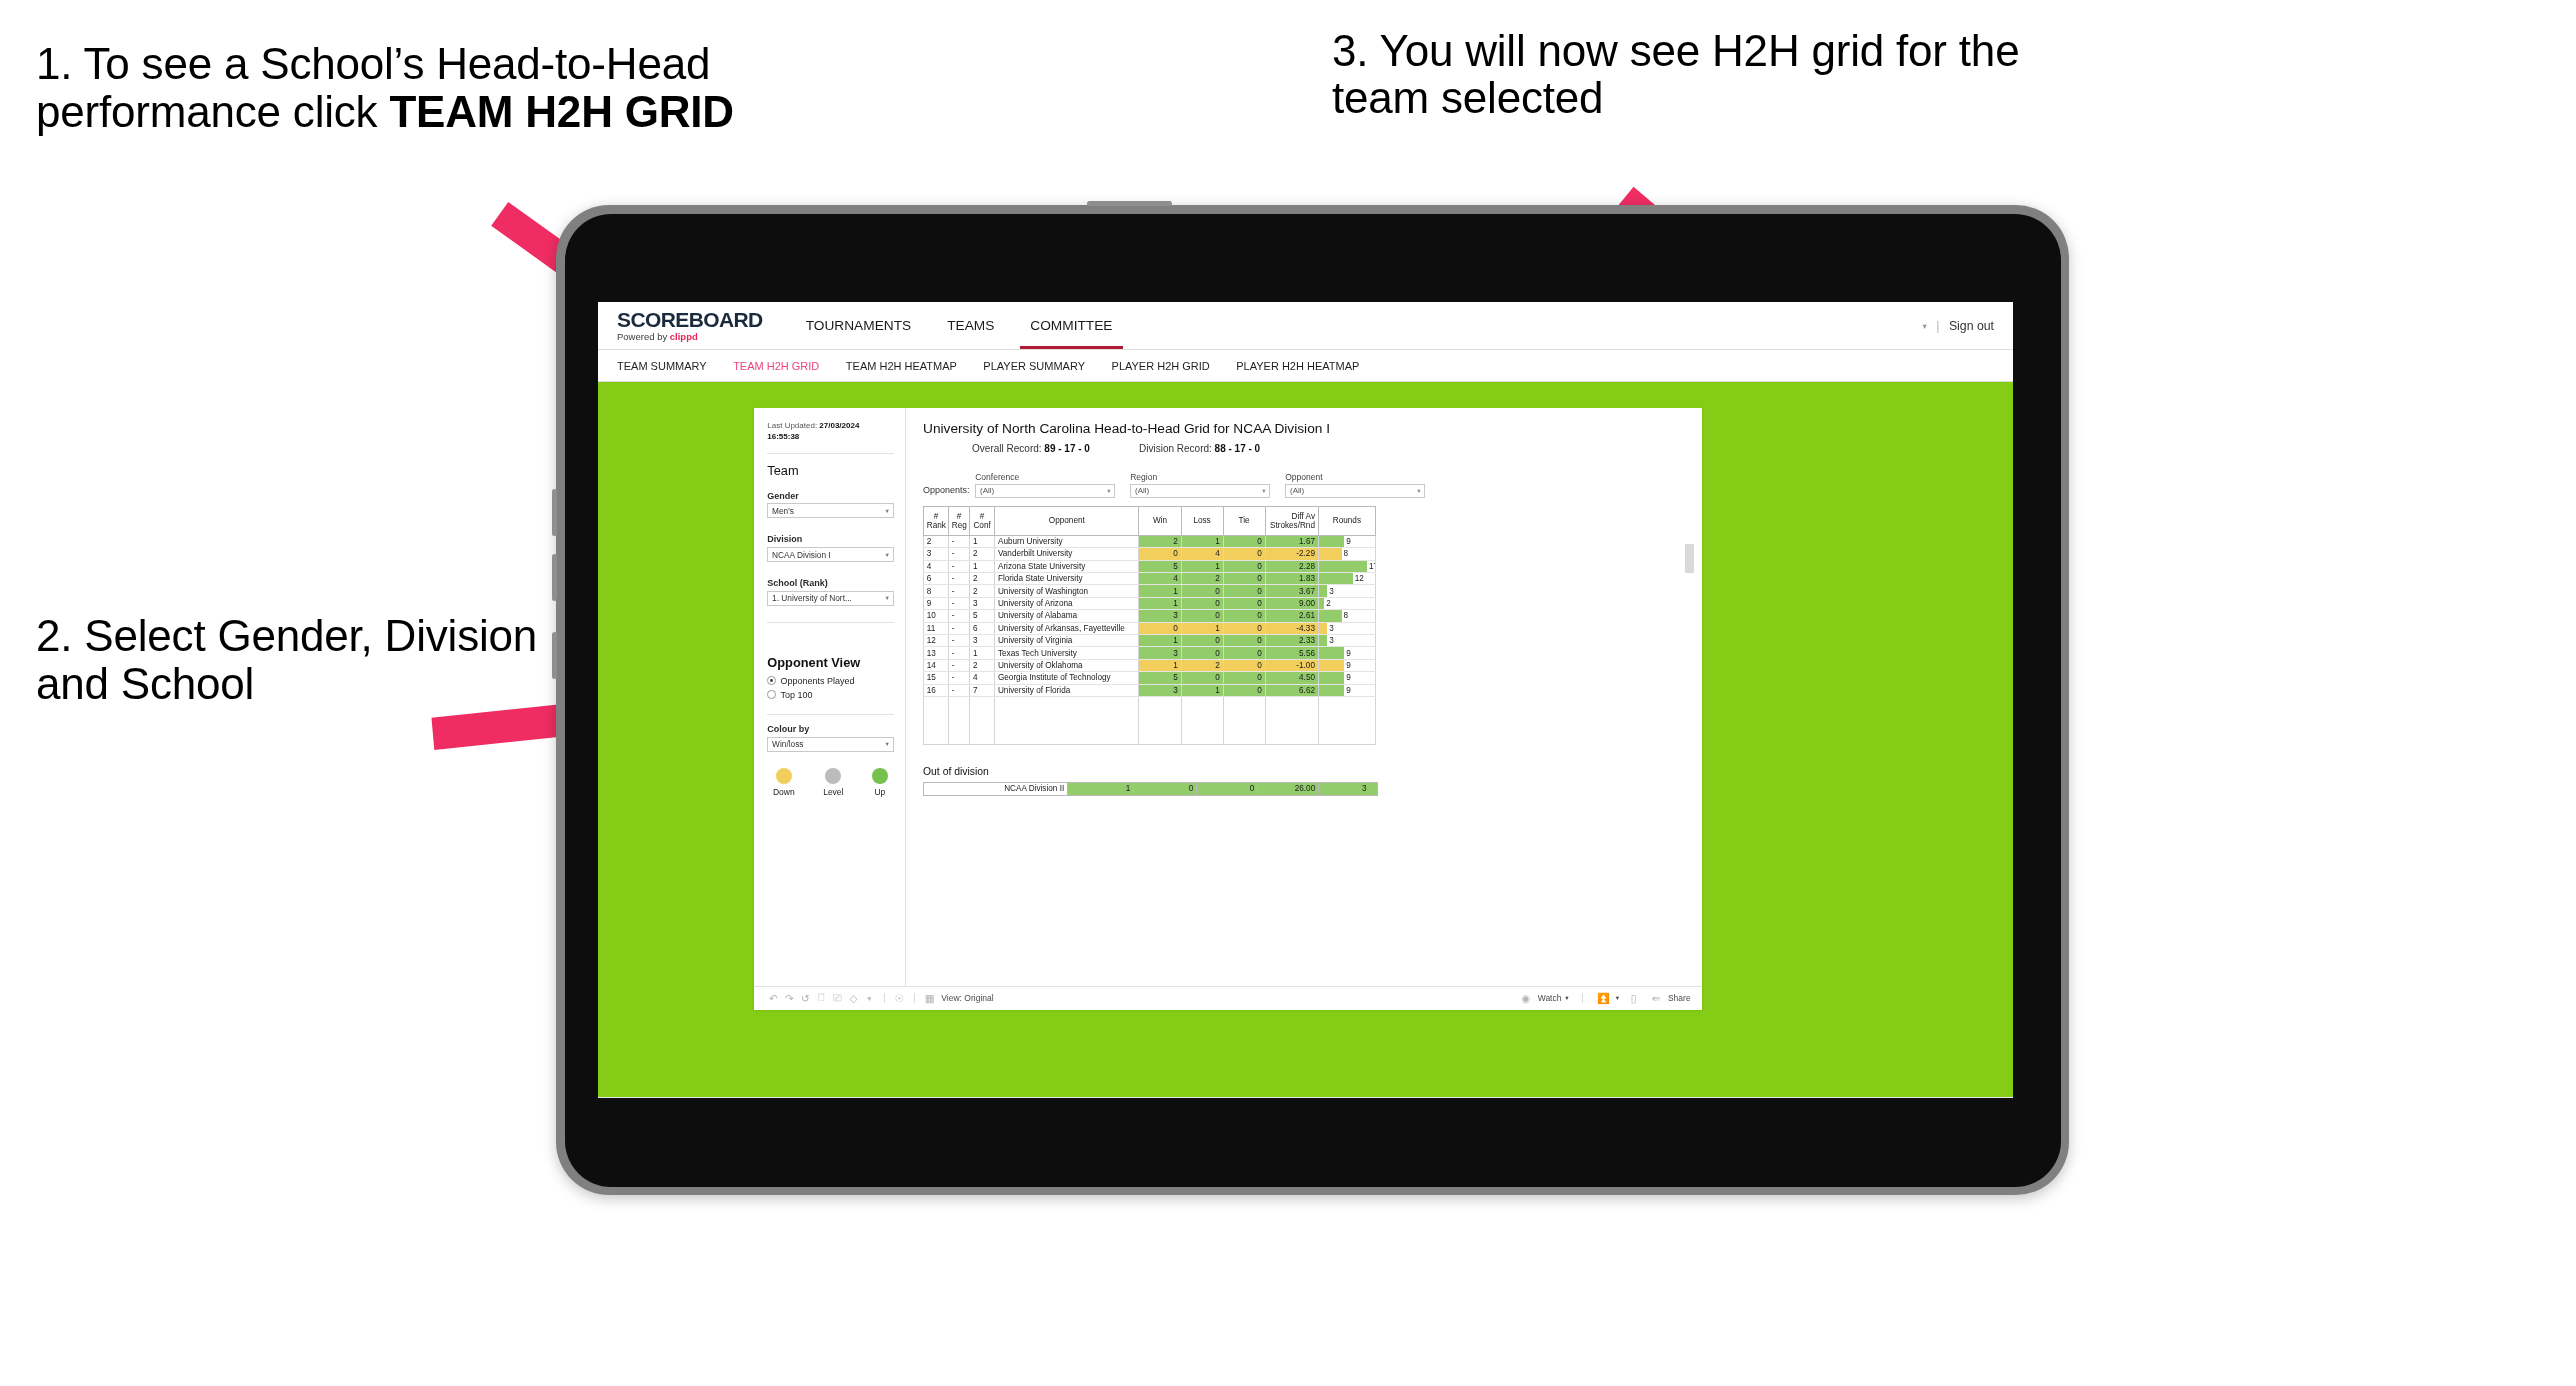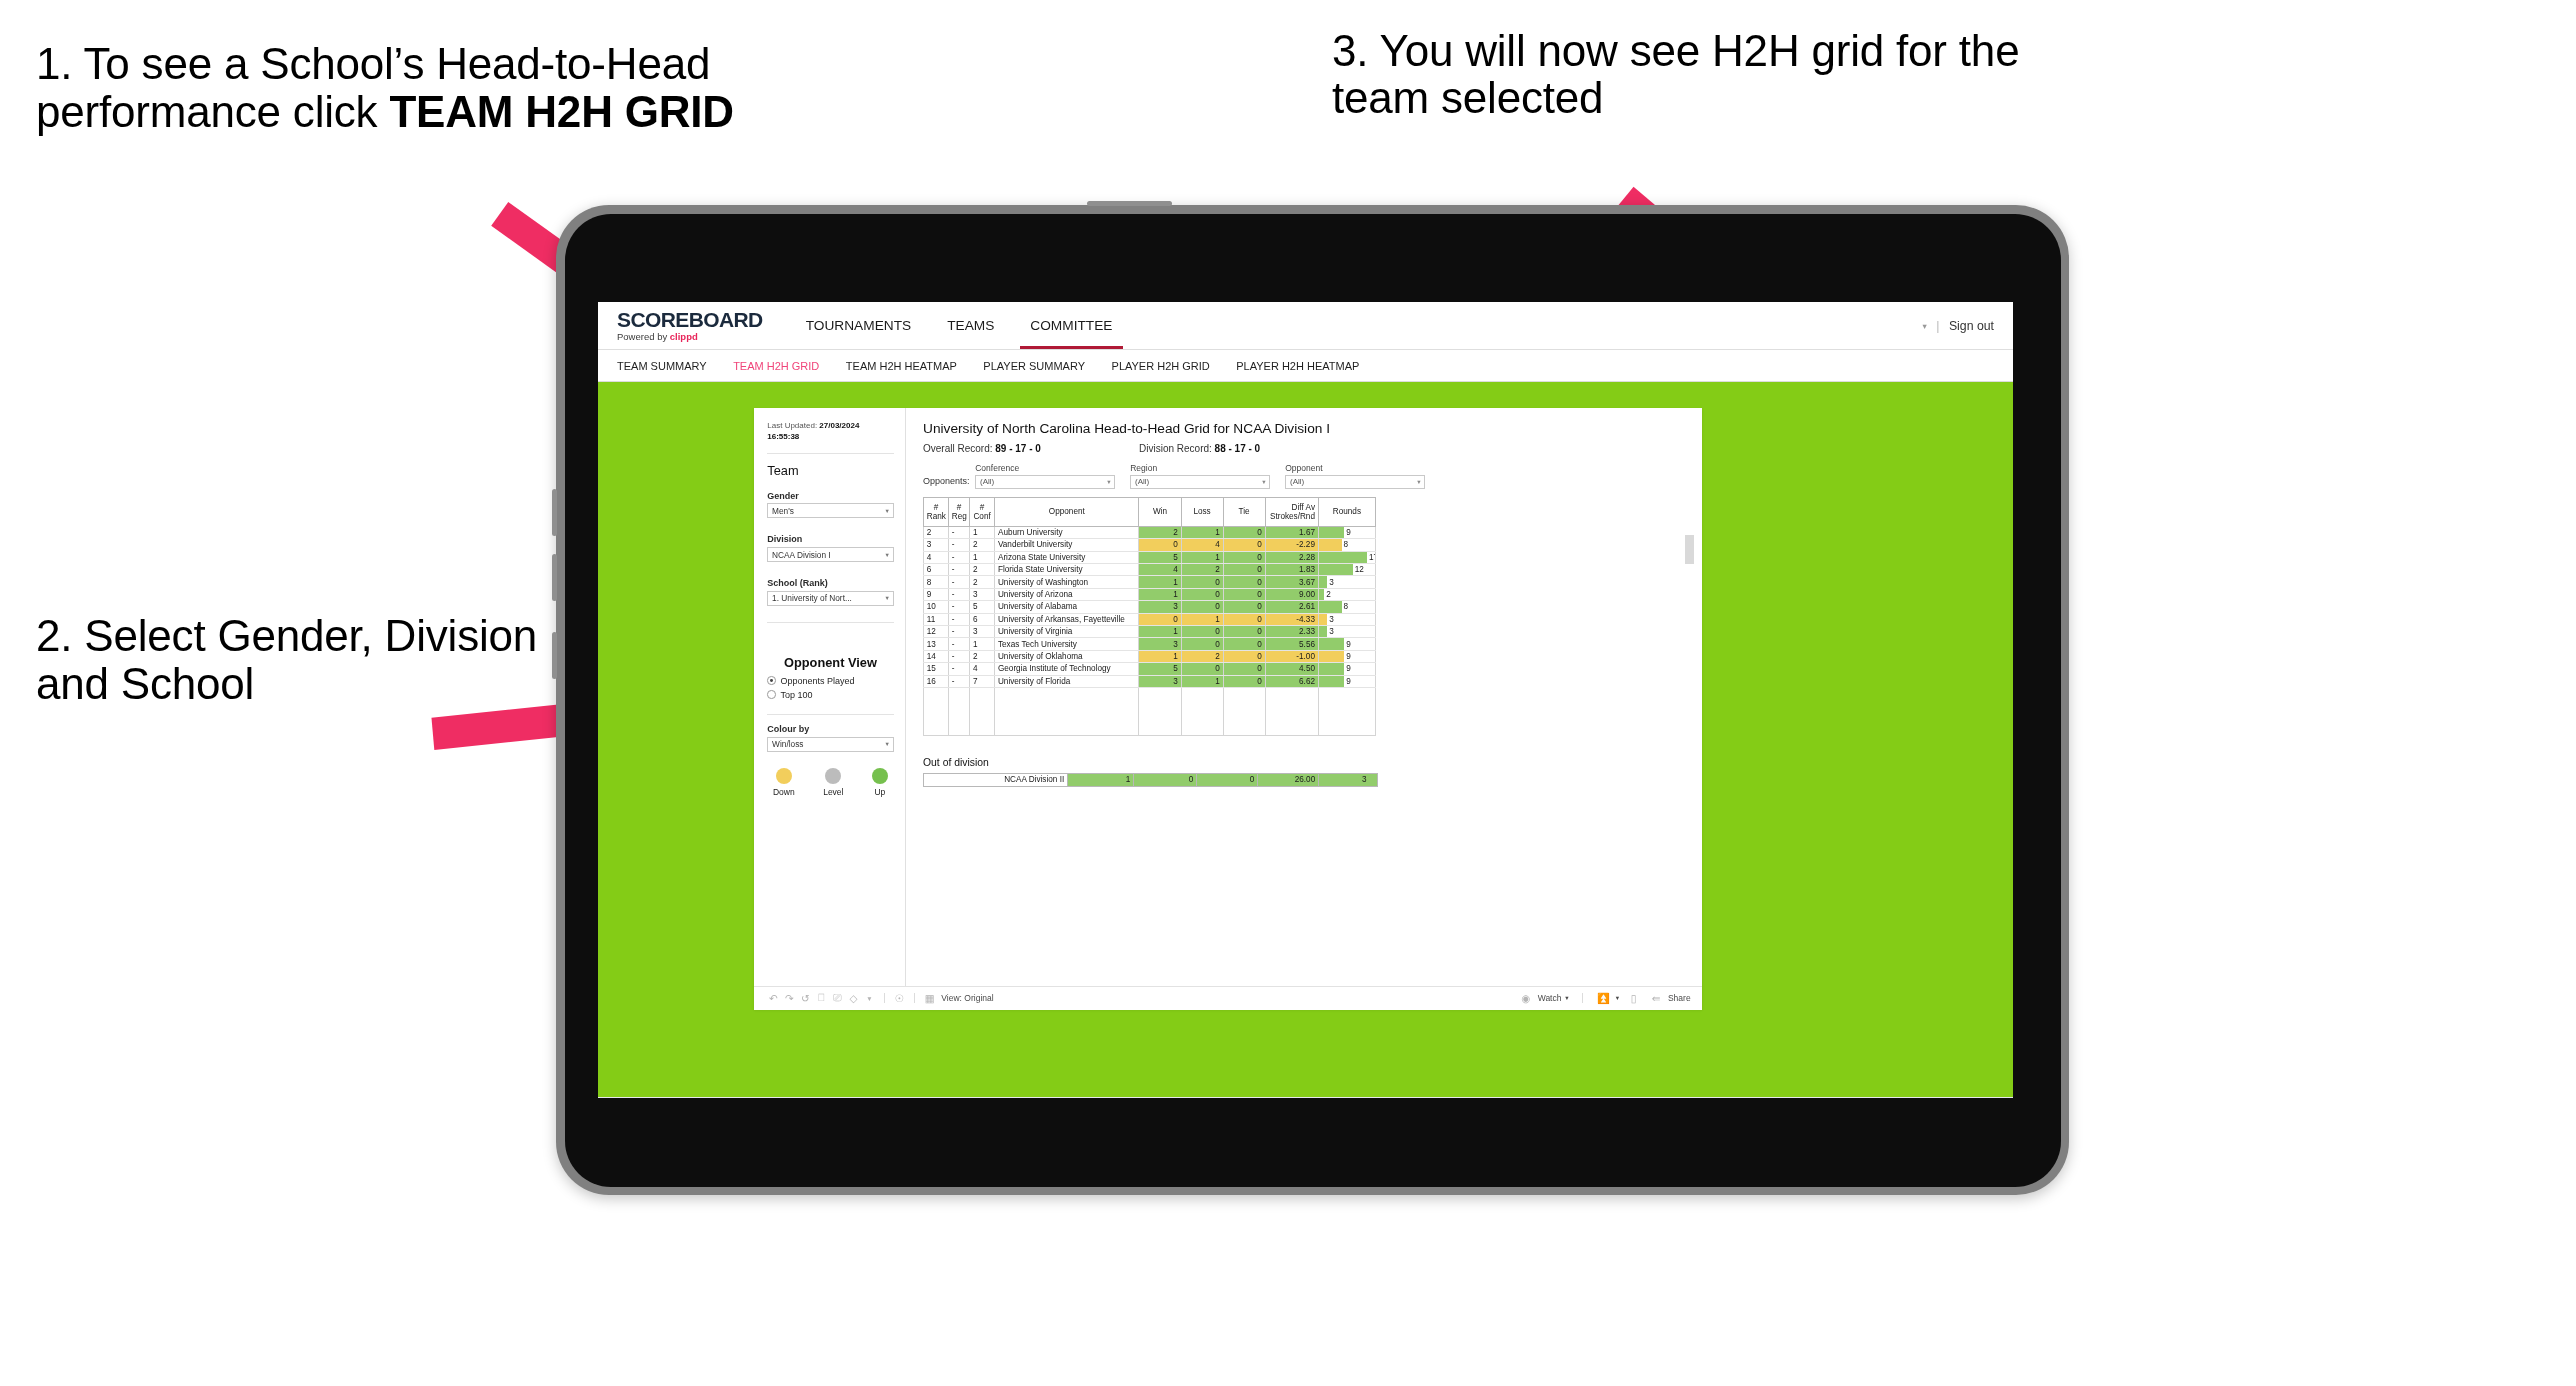--- a/index.html
+++ b/index.html
@@ -115,21 +115,21 @@
   
   .sidebar {
     width: 152px; border-right: 0.9px solid #e0e0e0;
     padding: 13.3px 11.4px 0 13.3px; background: #fff;
     font-size: 9.5px; color: #2f2f2f;
   }
   .last-upd { font-size: 8px; color: #555; line-height: 1.35; }
   .last-upd b { font-weight: 700; color: #111; }
   .hr { height: 0.9px; background: #e3e3e3; margin: 10.4px 0 9.5px 0; }
   .sec-title { font-size: 12.8px; font-weight: 400; color: #111; margin-bottom: 12.3px; }
-  .sec-title.center { text-align: center; font-weight: 600; margin-top: 32px; }
+  .sec-title.center { text-align: left; font-weight: 600; margin-top: 32px; }
   .field-label { font-size: 9px; font-weight: 700; color: #2b2b2b; margin-bottom: 2.8px; }
   .select {
     height: 15px; border: 0.9px solid #c9c9c9; background: #fff;
     display: flex; align-items: center; padding: 0 3.8px;
     font-size: 8.3px; color: #333; margin-bottom: 16px;
     cursor: pointer; position: relative;
   }
   .select .val { flex: 1; overflow: hidden; white-space: nowrap; }
   .select .arw { font-size: 6.6px; color: #7a7a7a; }
   .radio-row { display: flex; align-items: flex-start; gap: 4.7px; margin-bottom: 3.8px; font-size: 9px; color: #1f1f1f; cursor: pointer; }
@@ -142,21 +142,21 @@
     width: 2.8px; height: 2.8px; border-radius: 50%; background: #444;
   }
   .legend { display: flex; justify-content: space-between; padding: 0 5.7px; margin-top: 13.3px; }
   .legend-item { text-align: center; }
   .legend-dot { width: 16px; height: 16px; border-radius: 50%; margin: 0 auto 2.8px auto; }
   .legend-lab { font-size: 8.5px; color: #222; }
 
   
   .main { flex: 1; padding: 13.3px 17px 0 17px; min-width: 0; position: relative; }
   .viz-title { font-size: 13.7px; color: #111; font-weight: 400; margin-bottom: 7px; }
-  .records { display: flex; font-size: 10px; color: #333; margin-bottom: 9px; }
+  .records { display: flex; font-size: 10px; color: #333; margin-bottom: 18px; text-align: center; }
   .records .r1 { width: 216px; }
   .records b { color: #111; font-weight: 700; }
 
   .filters { display: flex; align-items: flex-end; margin-bottom: 8.5px; }
   .filters-label { font-size: 9px; color: #333; padding-bottom: 2.8px; margin-right: 5.7px; }
   .filter-group { margin-right: 15px; }
   .filter-group .field-label { font-size: 8.5px; font-weight: 400; color: #444; margin-bottom: 1.9px; }
   .fsel {
     height: 14.2px; border: 0.9px solid #c9c9c9; background: #fff;
     display: flex; align-items: center; padding: 0 3.8px;

